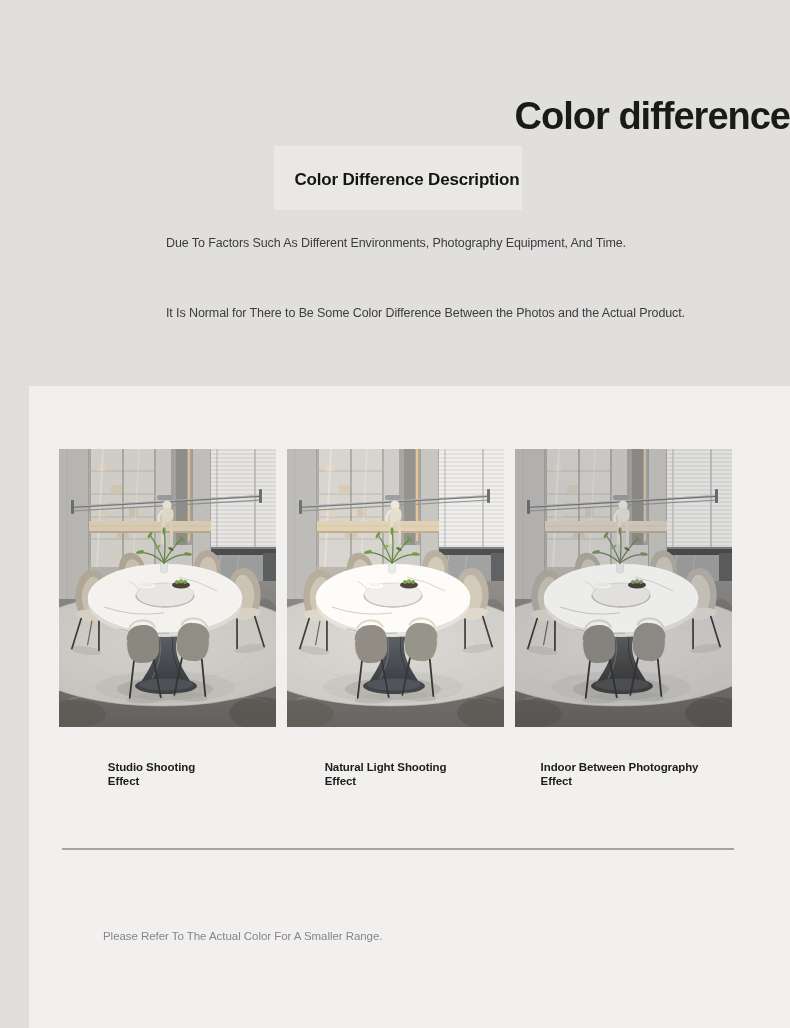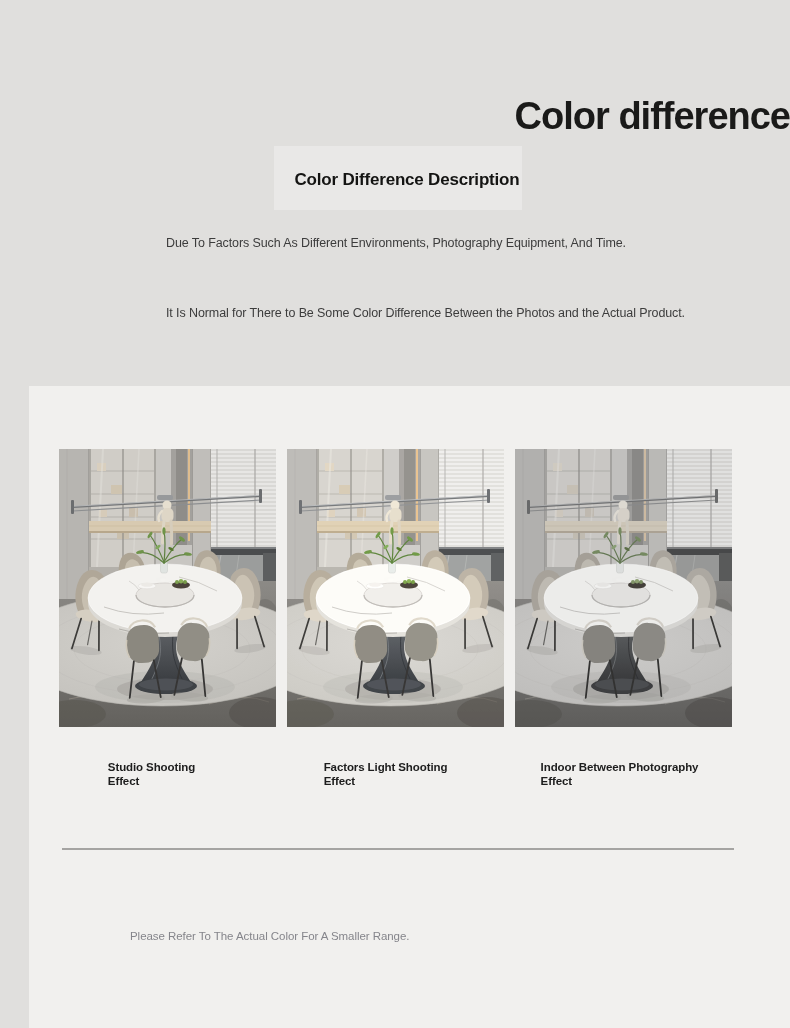--- a/index.html
+++ b/index.html
@@ -59,21 +59,21 @@
   .c2 { transform:translateX(-4px); }
   .divider {
     position:absolute; top:462px; left:33px; width:672px; height:2px;
     background:#a5a4a2;
   }
   .note {
     position:absolute; white-space:nowrap;
     font-size:11.5px; line-height:14px; color:#85858b; letter-spacing:-0.05px;
   }
   .note-1 { top:512px; left:48px; }
-  .note-2 { top:543px; left:101px; }
+  .note-2 { top:543px; left:74px; }
   .hidden-defs { position:absolute; width:0; height:0; overflow:hidden; }
 </style>
 </head>
 <body>
 
 <svg class="hidden-defs" aria-hidden="true">
   <defs>
     <pattern id="blinds" width="4" height="4" patternUnits="userSpaceOnUse">
       <rect width="4" height="4" fill="#e7e6e4"></rect>
       <line x1="0" y1="1" x2="4" y2="1" stroke="#cbcac7" stroke-width="1"></line>
@@ -321,21 +321,21 @@
 
     <div class="captions">
       <div class="caption-col">
         <div class="caption c0">
           <span>Studio Shooting</span>
           <span>Effect</span>
         </div>
       </div>
       <div class="caption-col">
         <div class="caption c1">
-          <span>Factors Light Shooting</span>
+          <span>Natural Light Shooting</span>
           <span>Effect</span>
         </div>
       </div>
       <div class="caption-col">
         <div class="caption c2">
           <span>Indoor Between Photography</span>
           <span>Effect</span>
         </div>
       </div>
     </div>

